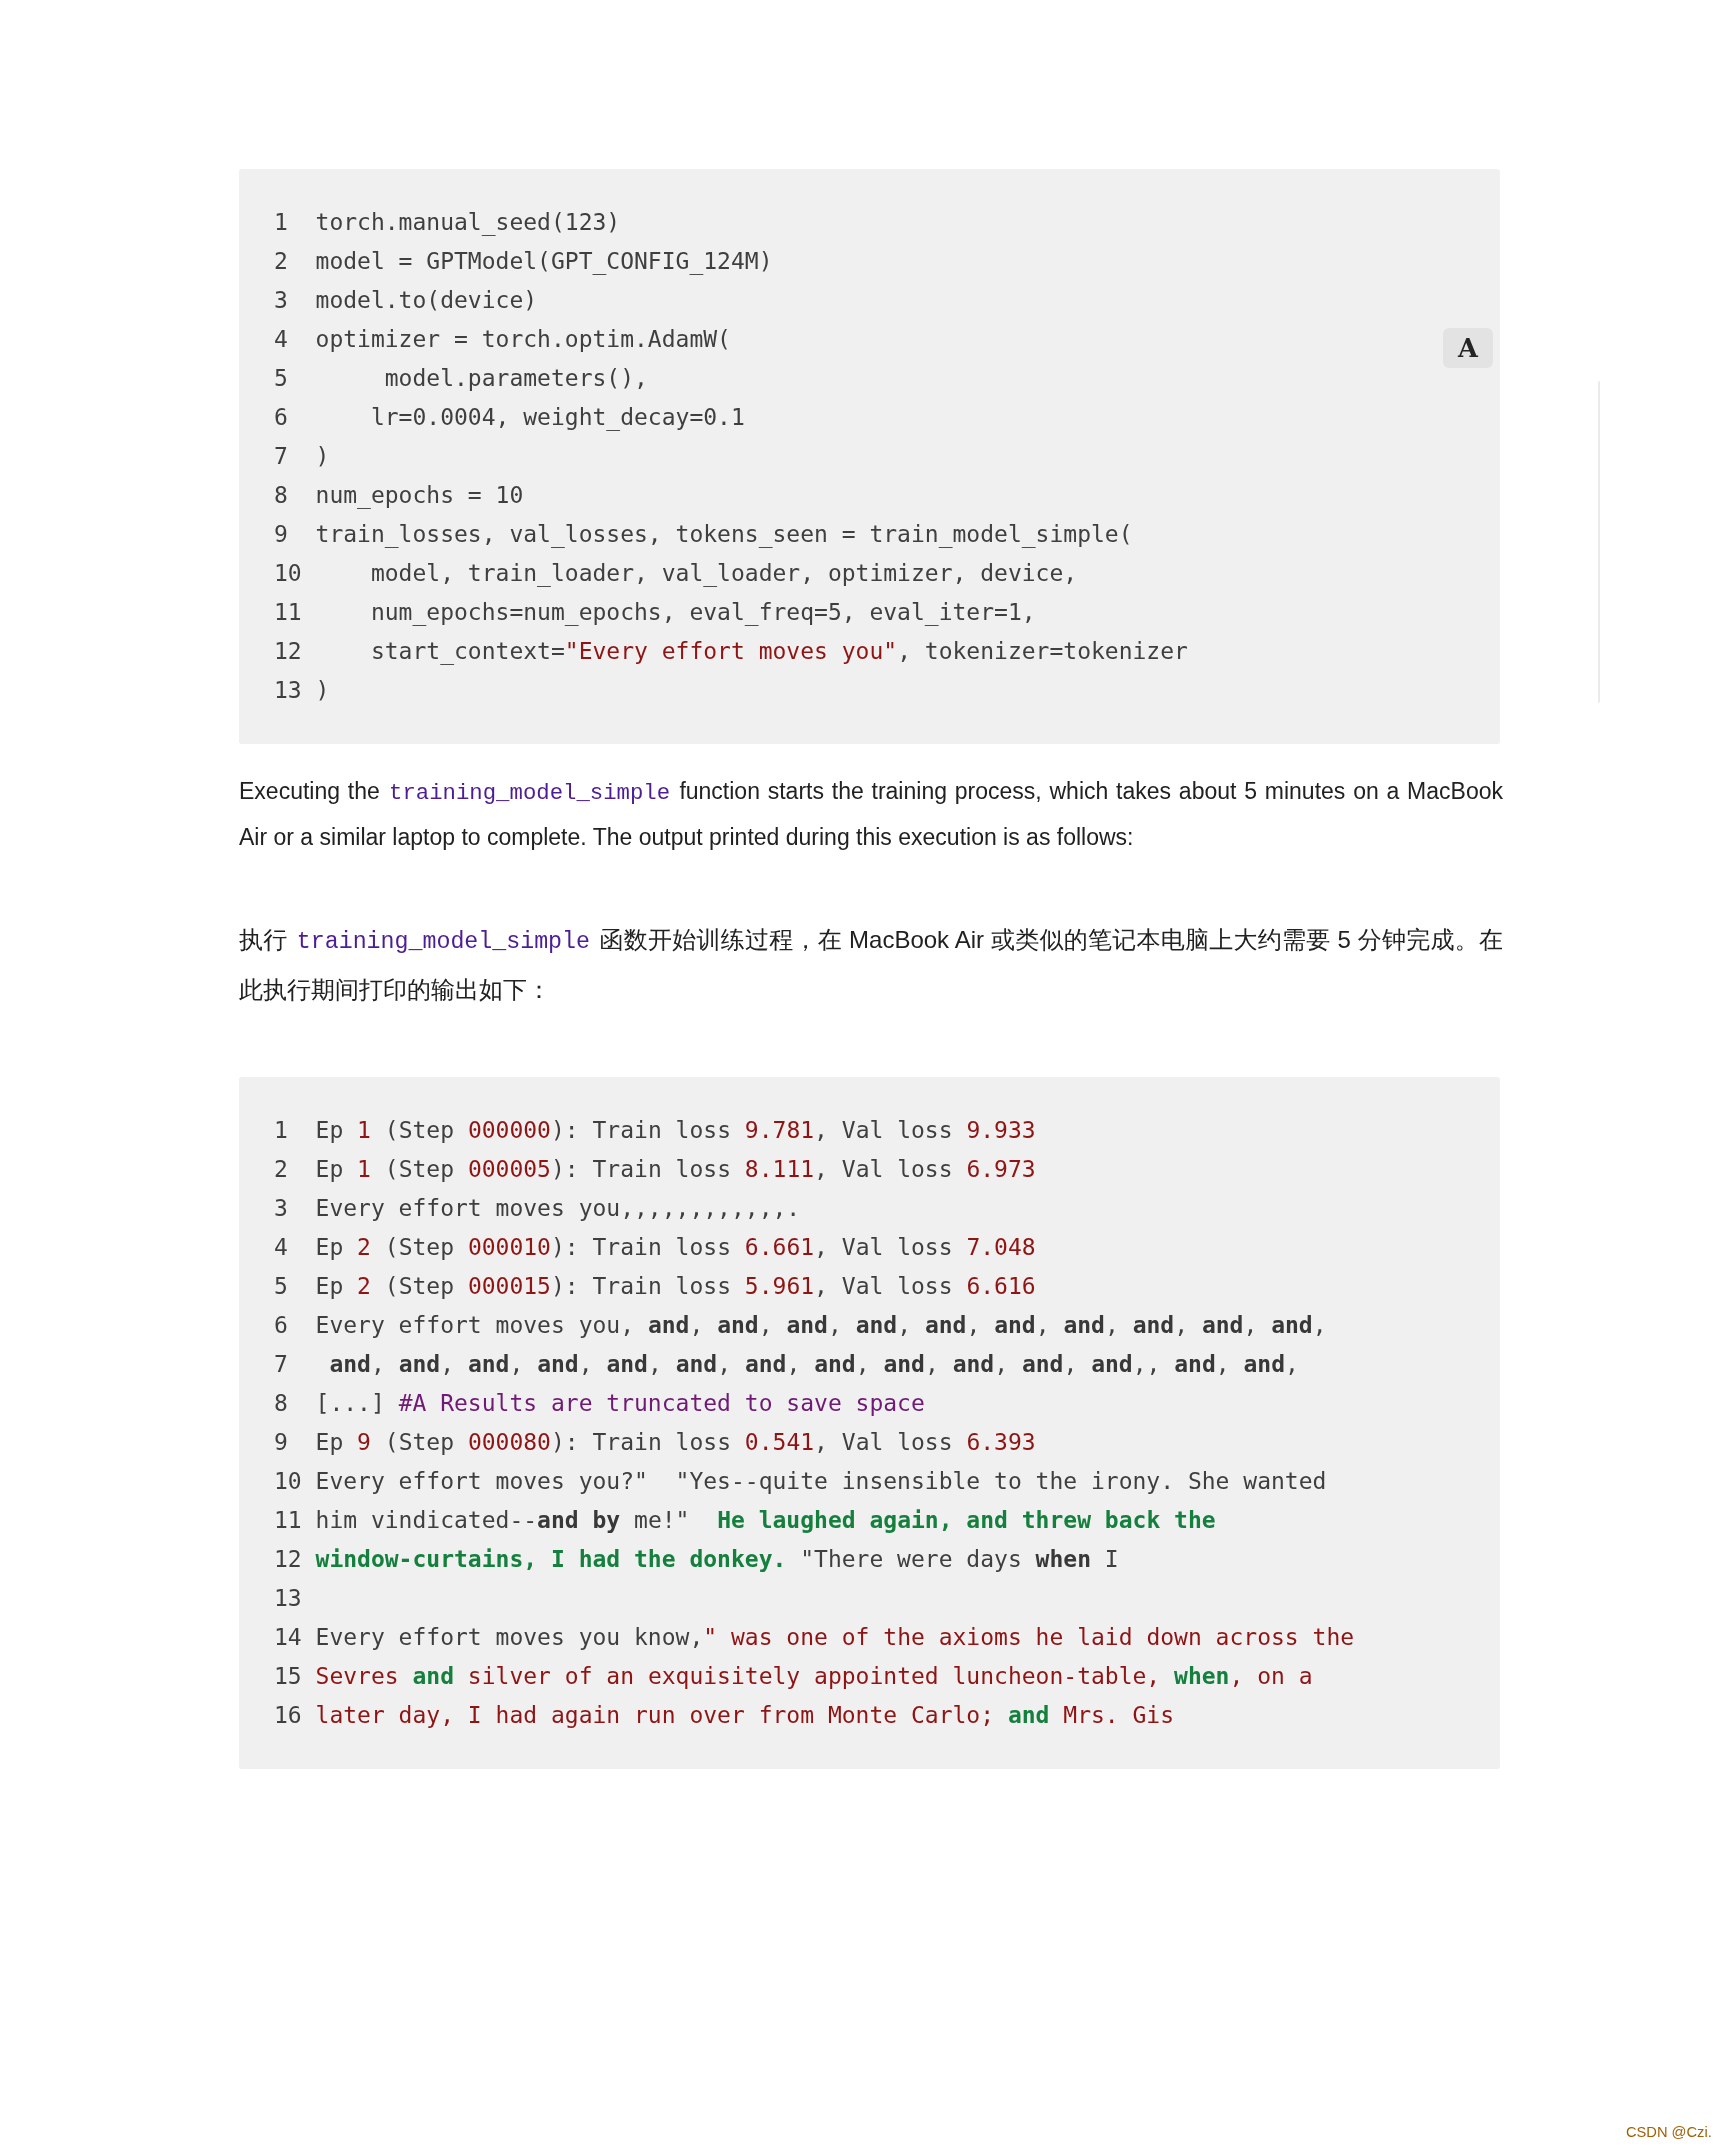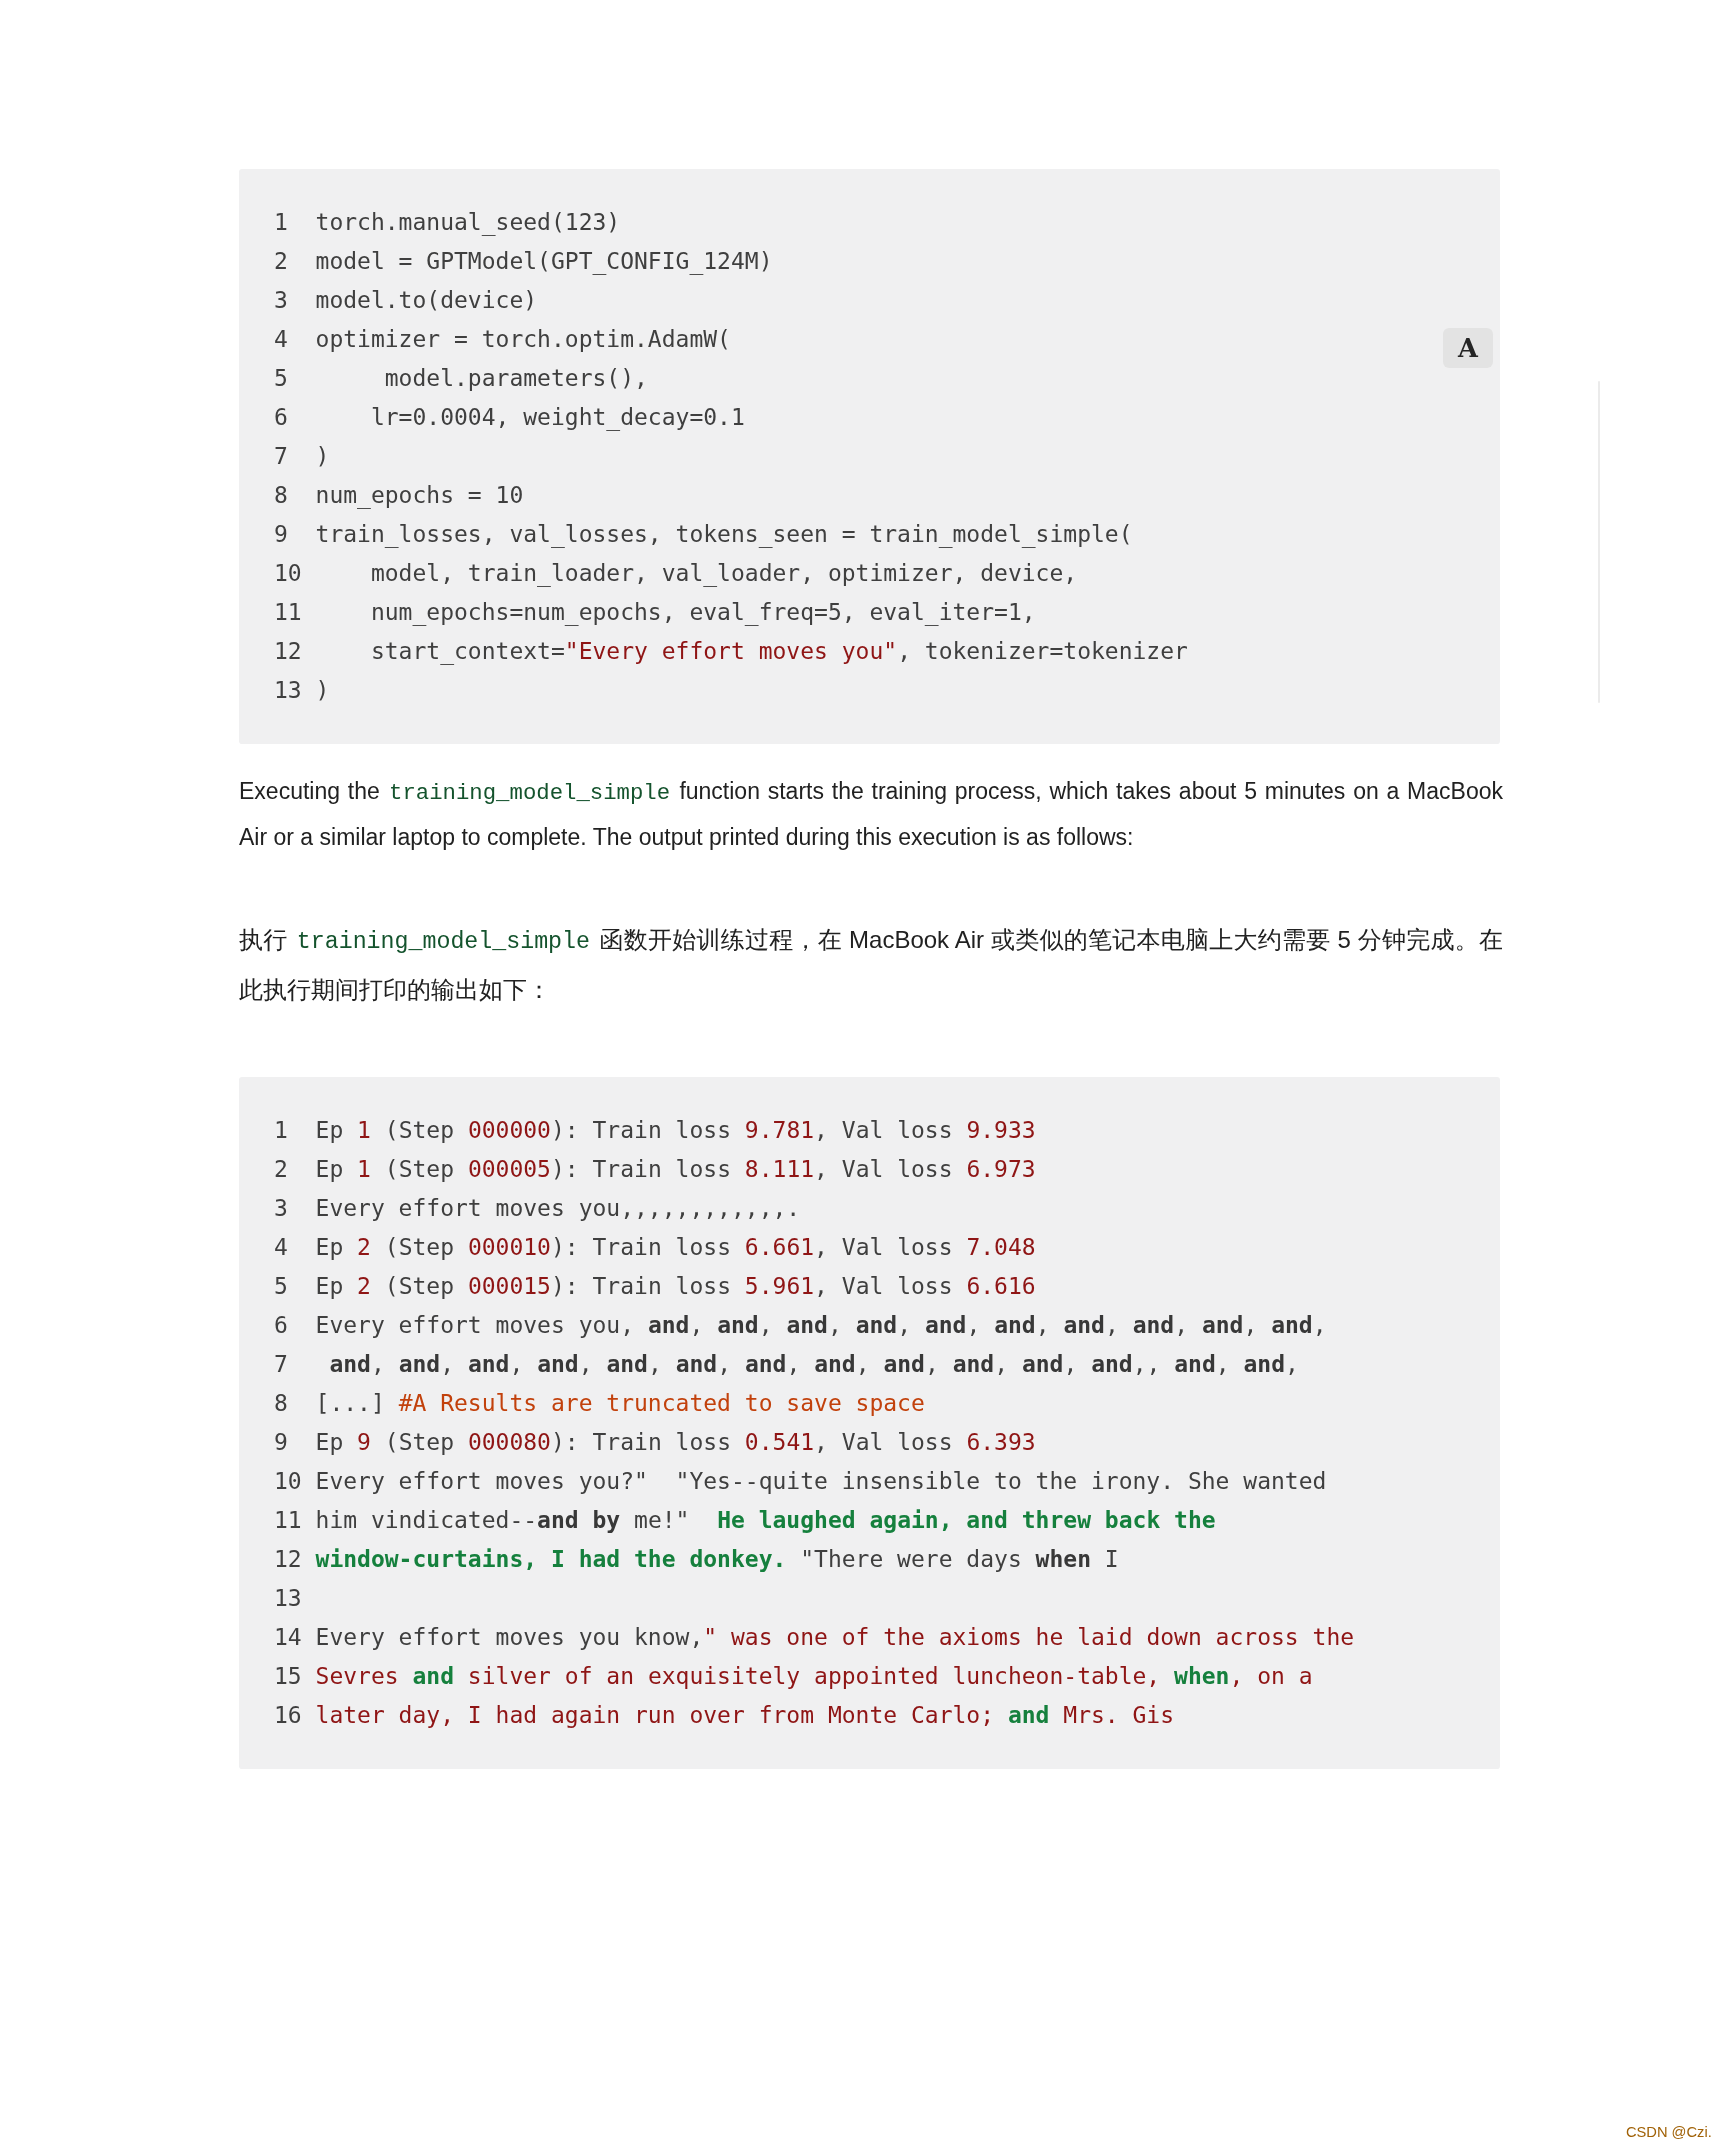--- a/index.html
+++ b/index.html
@@ -34,21 +34,21 @@
     width: 2ch;
     margin-right: 1ch;
     color: #3f3f3f;
     white-space: pre;
   }
   .code-text { white-space: pre; }
   .seg-plain   { color: #3f3f3f; }
   .seg-bold    { color: #383838; font-weight: 700; }
   .seg-red     { color: #8f1515; }
   .seg-redbold { color: #15803d; font-weight: 700; }
-  .seg-comment { color: #c2410c; text-align: center; }
+  .seg-comment { color: #701a75; text-align: center; }
 
   
   #badge-a {
     position: absolute;
     left: 1443px;
     top: 328px;
     width: 50px;
     height: 40px;
     background: #e3e3e3;
     border-radius: 6.2px;
@@ -66,21 +66,21 @@
     position: absolute;
     left: 239px;
     width: 1264px;
     color: #212121;
     text-align: justify;
   }
   #para-en { top: 769px; font-size: 23px; line-height: 44px; }
   #para-zh { top: 916px; font-size: 24px; line-height: 48px; }
   .inline-code {
     font-family: "Liberation Mono", monospace;
-    color: #14532d;
+    color: #4c1d95;
     font-size: 0.97em;
     padding: 0 9.3px;
     white-space: nowrap;
   }
 
   
   #scroll-line {
     position: absolute;
     left: 1598px;
     top: 381px;

